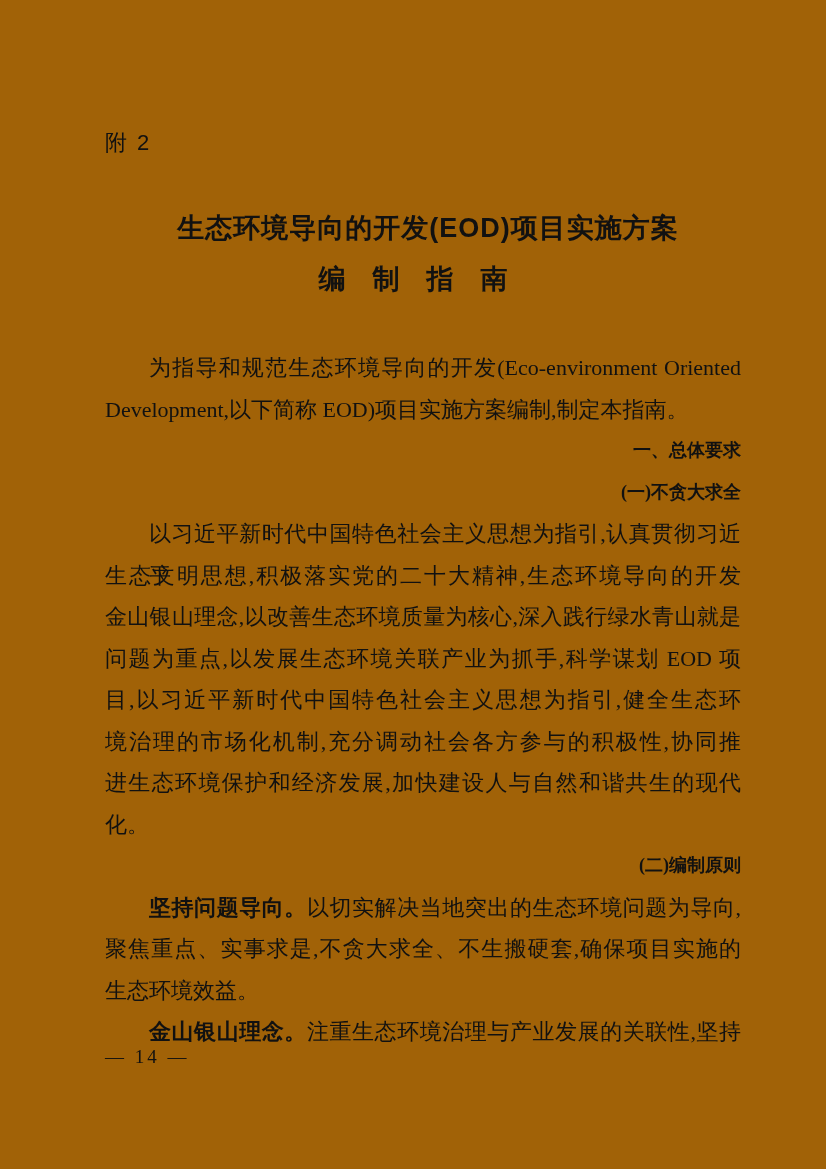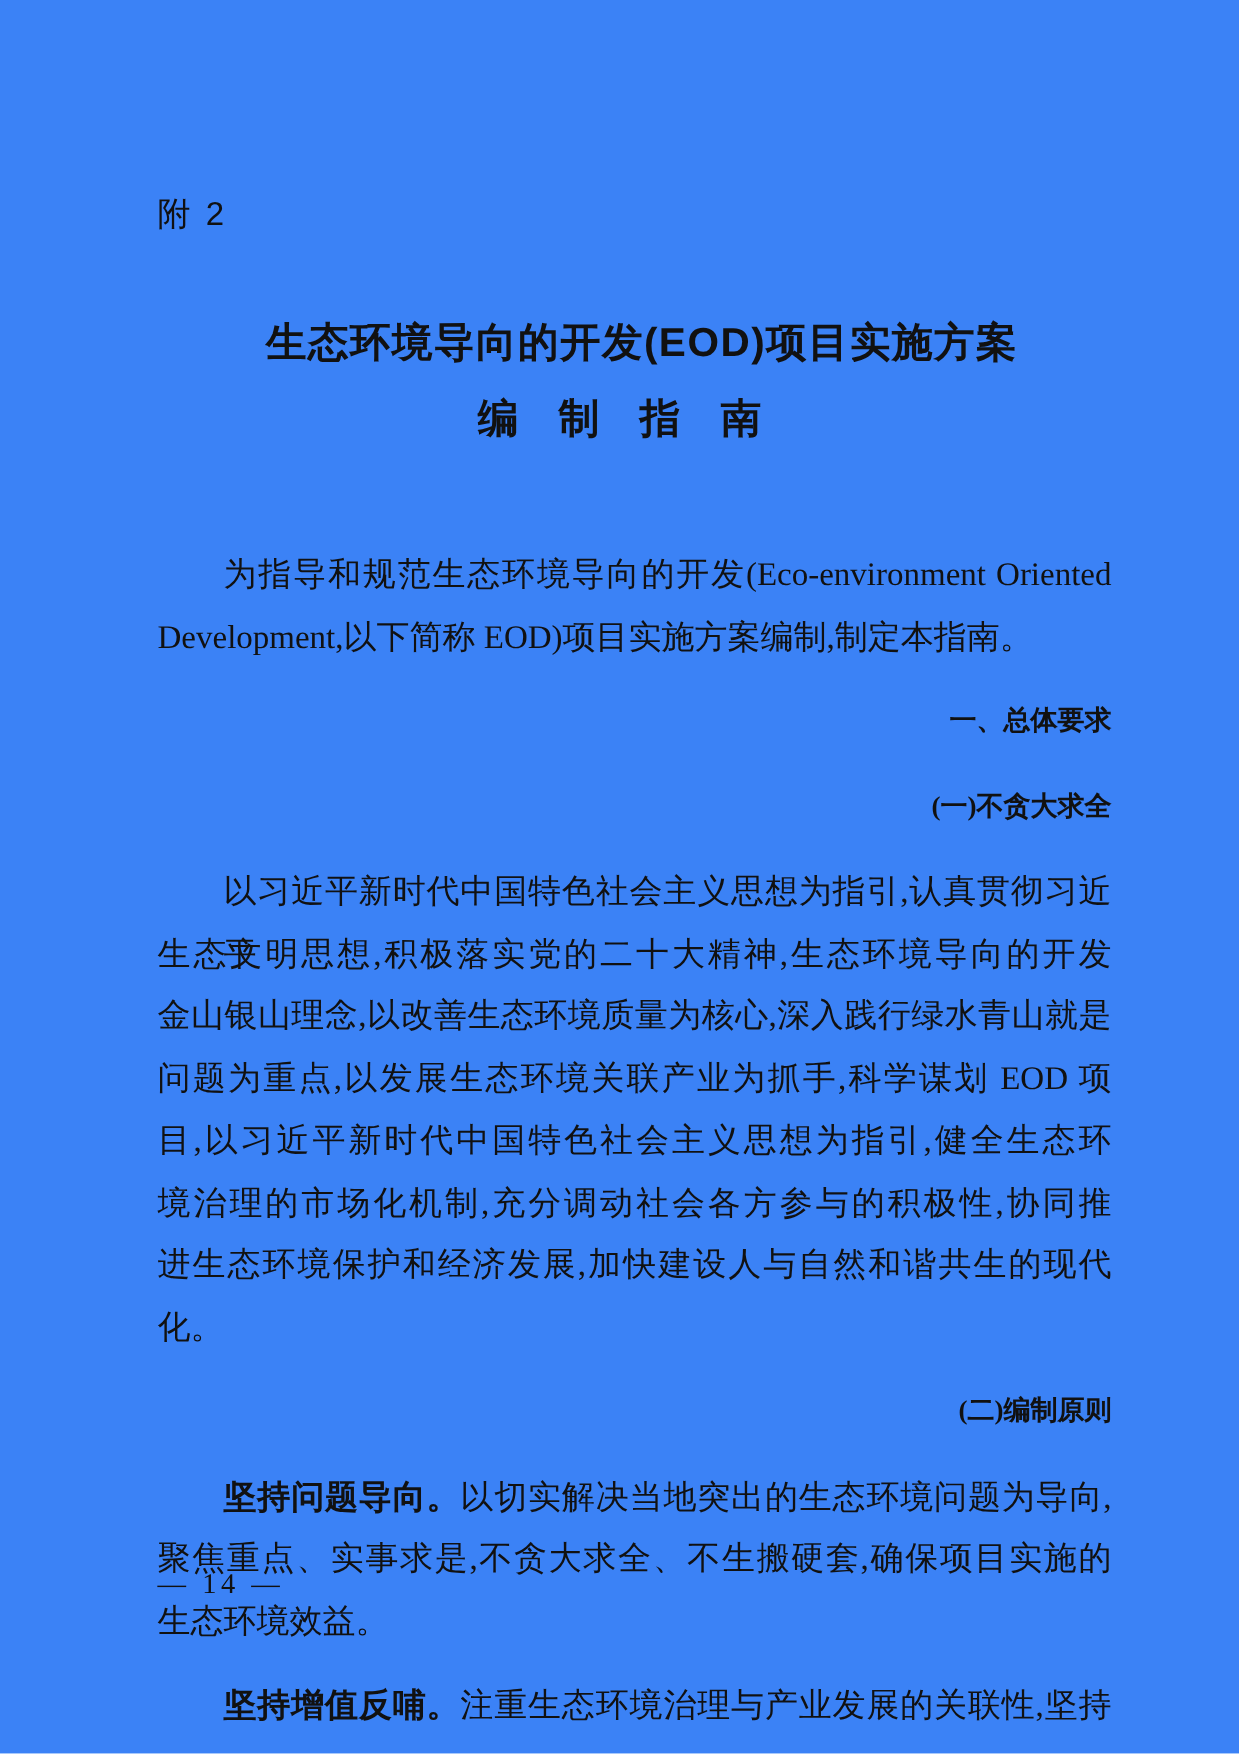--- a/index.html
+++ b/index.html
@@ -1,20 +1,20 @@
 <!DOCTYPE html>
 <html><head>
 <meta charset="utf-8">
 <style>
   html, body { margin: 0; padding: 0; background: #ffffff; }
   .page {
     position: relative;
     width: 826px;
     height: 1169px;
-    background: #3b82f6;
+    background: #a16207;
     color: #111111;
     overflow: hidden;
     font-family: "Liberation Serif", "DejaVu Serif", serif;
   }
   .attach {
     position: absolute;
     left: 105px;
     top: 128px;
     font-size: 22px;
     font-family: "Liberation Sans", "DejaVu Sans", sans-serif;
@@ -53,21 +53,21 @@
   .line {
     height: 41.5px;
     line-height: 41.5px;
     font-size: 22px;
     text-align: left;
   }
   .line.j {
     text-align: justify;
     text-align-last: justify;
   }
-  .line.ind { padding-left: 44px; margin-top: 15px; }
+  .line.ind { padding-left: 44px; }
   .line.h {
     font-weight: bold;
     font-family: Liberation Serif, serif;
     font-size: 18px;
     text-align: right;
   }
   .lead {
     font-weight: bold;
     font-family: Liberation Mono, monospace;
   }
@@ -100,17 +100,17 @@
       <div class="line j">金山银山理念,以改善生态环境质量为核心,深入践行绿水青山就是</div>
       <div class="line j">问题为重点,以发展生态环境关联产业为抓手,科学谋划 EOD 项</div>
       <div class="line j">目,以习近平新时代中国特色社会主义思想为指引,健全生态环</div>
       <div class="line j">境治理的市场化机制,充分调动社会各方参与的积极性,协同推</div>
       <div class="line j">进生态环境保护和经济发展,加快建设人与自然和谐共生的现代</div>
       <div class="line">化。</div>
       <div class="line h ind">(二)编制原则</div>
       <div class="line j ind"><b class="lead">坚持问题导向。</b>以切实解决当地突出的生态环境问题为导向,</div>
       <div class="line j">聚焦重点、实事求是,不贪大求全、不生搬硬套,确保项目实施的</div>
       <div class="line">生态环境效益。</div>
-      <div class="line j ind"><b class="lead">坚持增值反哺。</b>注重生态环境治理与产业发展的关联性,坚持</div>
+      <div class="line j ind"><b class="lead">金山银山理念。</b>注重生态环境治理与产业发展的关联性,坚持</div>
     </div>
 
   <div class="footer">— 14 —</div>
 </div>
 
 </body></html>

